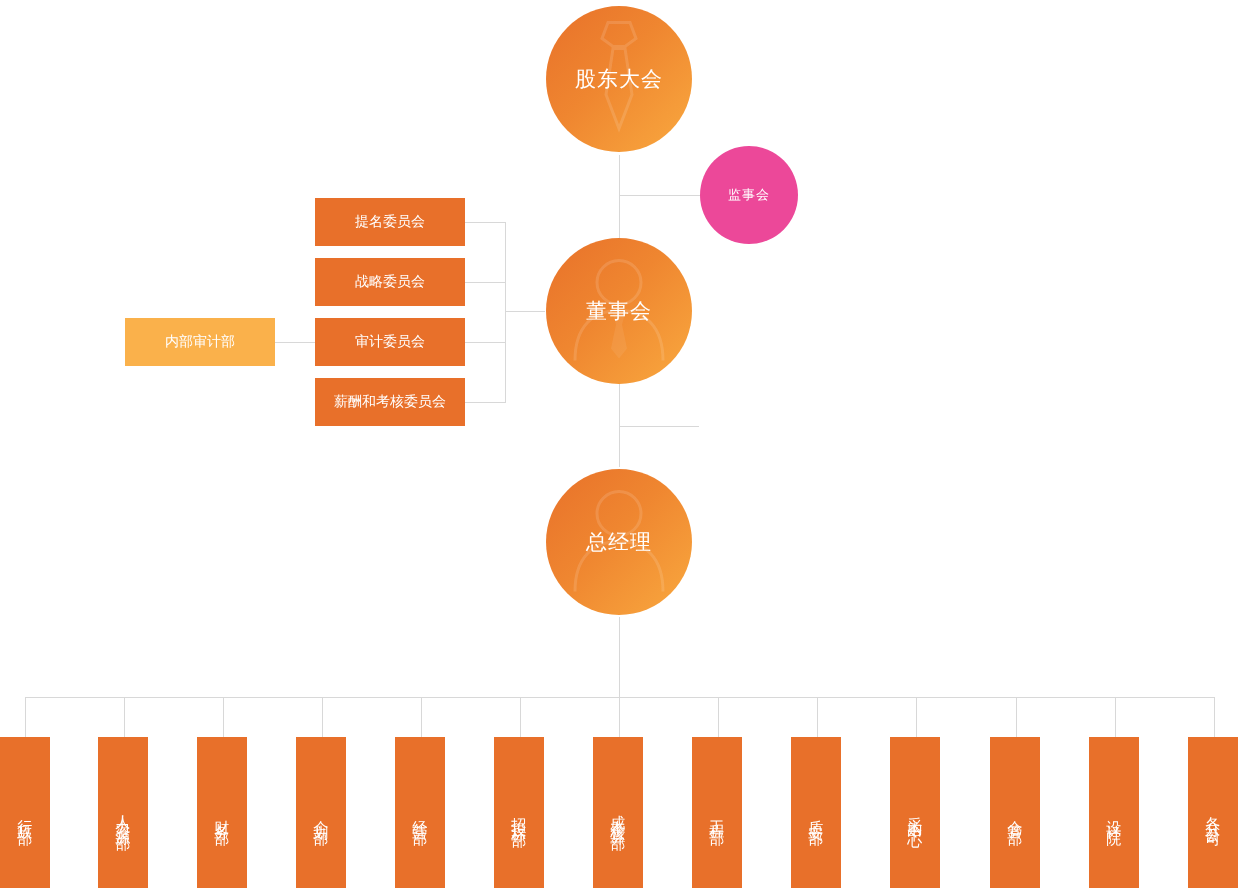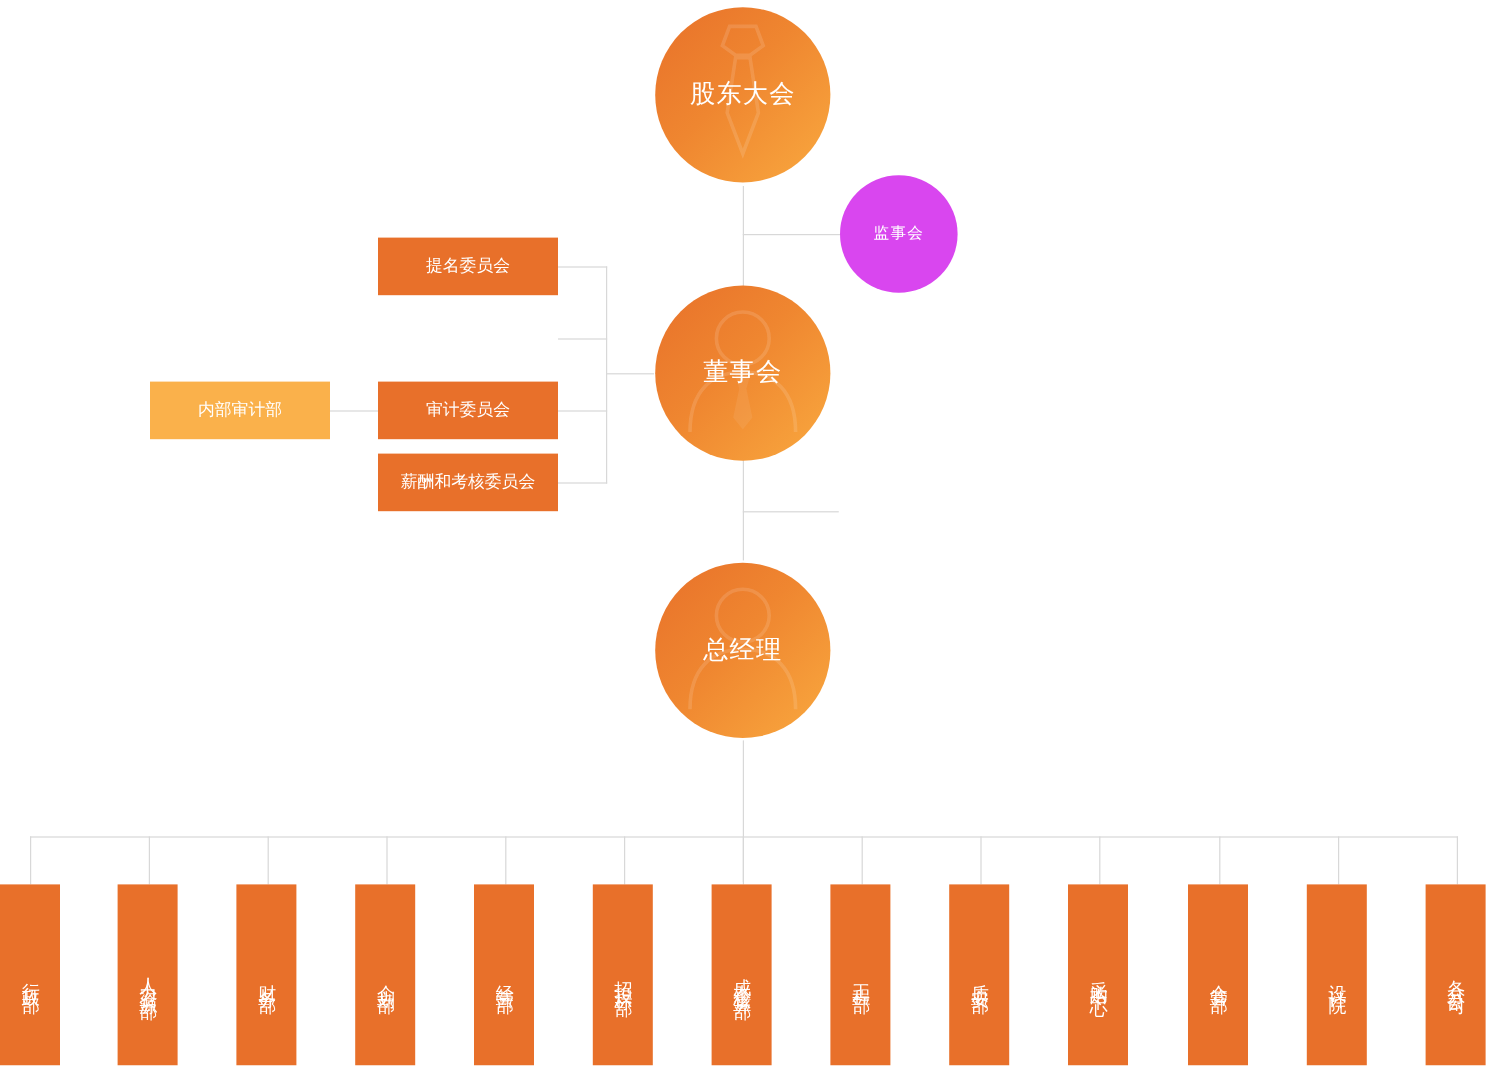--- a/index.html
+++ b/index.html
@@ -51,22 +51,21 @@
     transform: translate(-50%, -50%);
     z-index: 1;
     opacity: 0.13;
     pointer-events: none;
   }
 
   .circle-main {
     background: linear-gradient(135deg, #e8712a 0%, #ef8630 45%, #f9a93f 100%);
   }
   .circle-sub {
-    background: #d946ef;
-    font-family: Liberation Mono, monospace;
+    background: #ec4899;
   }
 
   
   .node-box {
     position: absolute;
     display: flex;
     align-items: center;
     justify-content: center;
     color: #ffffff;
     box-sizing: border-box;
@@ -165,20 +164,23 @@
         <circle cx="54" cy="30" r="22" fill="none" stroke="#ffffff" stroke-width="3"></circle>
         <path d="M10 108 C10 74 28 58 54 58 C80 58 98 74 98 108" fill="none" stroke="#ffffff" stroke-width="3"></path>
       </svg>
     </span>
     <span class="circ-label">总经理</span>
   </div>
 
   <div class="node-box box-dark" style="left:315px; top:198px; width:150px; height:48px; font-size:14px;">
     <span>提名委员会</span>
   </div>
+  <div class="node-box box-dark" style="left:315px; top:258px; width:150px; height:48px; font-size:14px;">
+    <span>战略委员会</span>
+  </div>
   <div class="node-box box-dark" style="left:315px; top:318px; width:150px; height:48px; font-size:14px;">
     <span>审计委员会</span>
   </div>
   <div class="node-box box-dark" style="left:315px; top:378px; width:150px; height:48px; font-size:14px;">
     <span>薪酬和考核委员会</span>
   </div>
 
   <div class="node-box box-light" style="left:125px; top:318px; width:150px; height:48px; font-size:14px;justify-content:center;">
     <span>内部审计部</span>
   </div>

